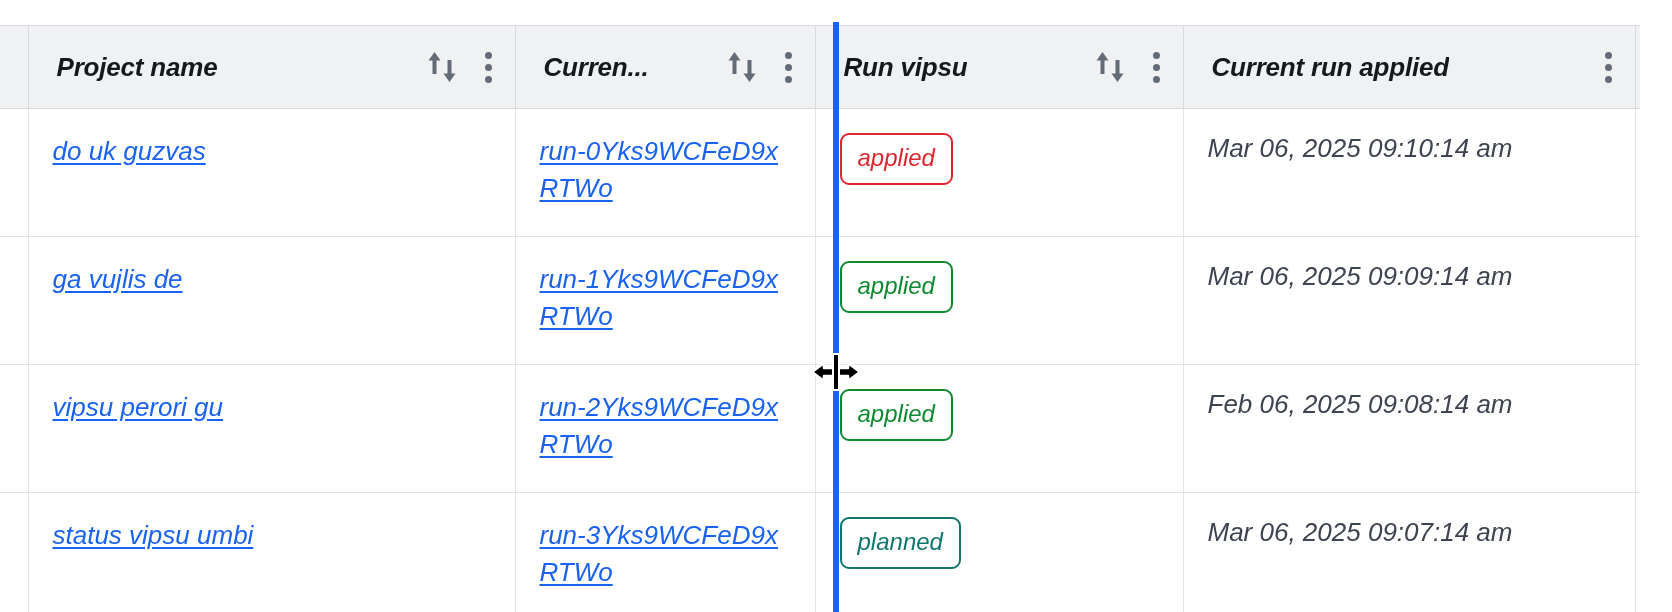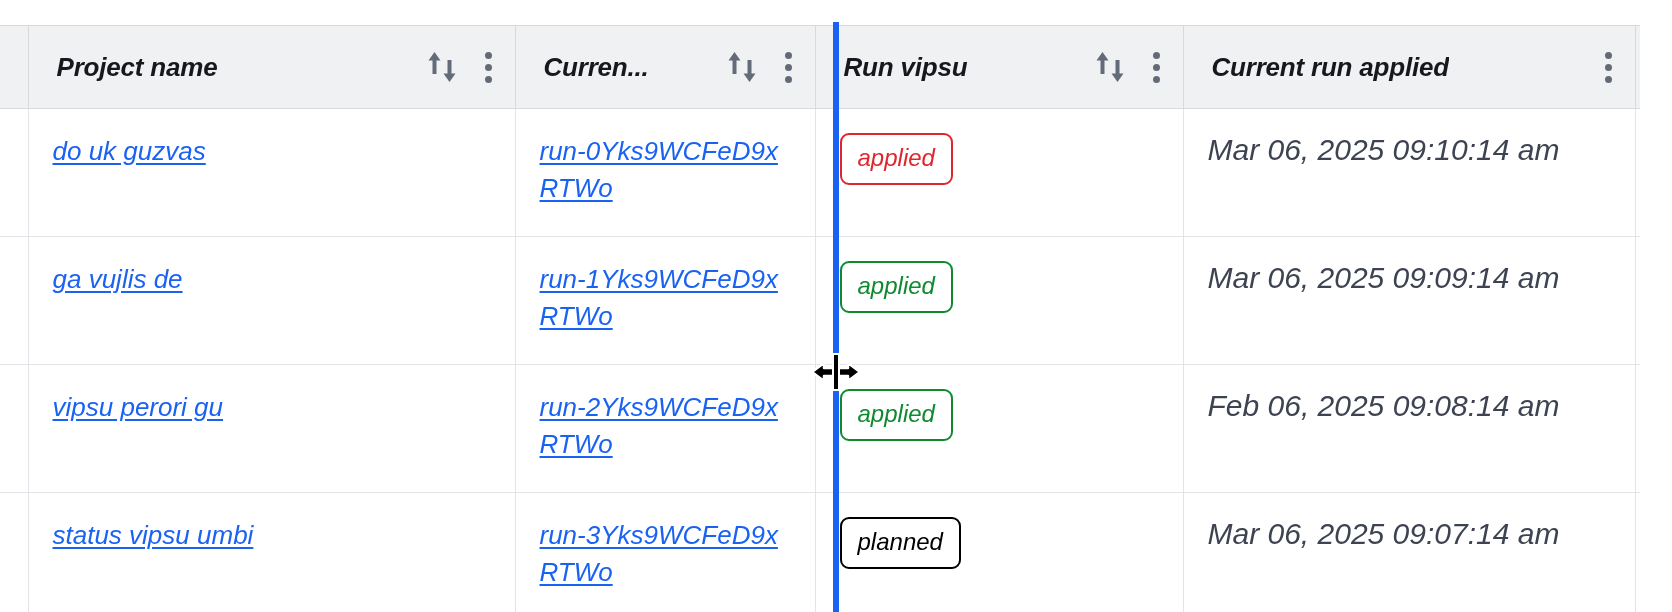--- a/index.html
+++ b/index.html
@@ -114,21 +114,21 @@
     text-decoration: underline;
     text-underline-offset: 3px;
     font-size: 26px;
     line-height: 37px;
     word-break: break-all;
     cursor: pointer;
   }
   .runlink { display: inline-block; max-width: 245px; }
 
   .ts {
-    font-size: 30px;
+    font-size: 26px;
     color: #3d4350;
     white-space: nowrap;
   }
 
   .badge {
     display: inline-block;
     font-size: 24px;
     line-height: 1;
     padding: 11px 16px 13px;
     border-radius: 9px;
@@ -350,21 +350,21 @@
             <a class="link">status vipsu umbi</a>
           </div>
         </td>
         <td>
           <div class="cell-pad">
             <a class="link runlink">run-3Yks9WCFeD9xRTWo</a>
           </div>
         </td>
         <td>
           <div class="cell-pad">
-            <span class="badge" style="color:#000000">planned</span>
+            <span class="badge" style="color:#0f766e">planned</span>
           </div>
         </td>
         <td>
           <div class="cell-pad">
             <span class="ts">Mar 06, 2025 09:07:14 am</span>
           </div>
         </td>
         <td>
           <div class="cell-pad">
             <span class="ts">e</span>

